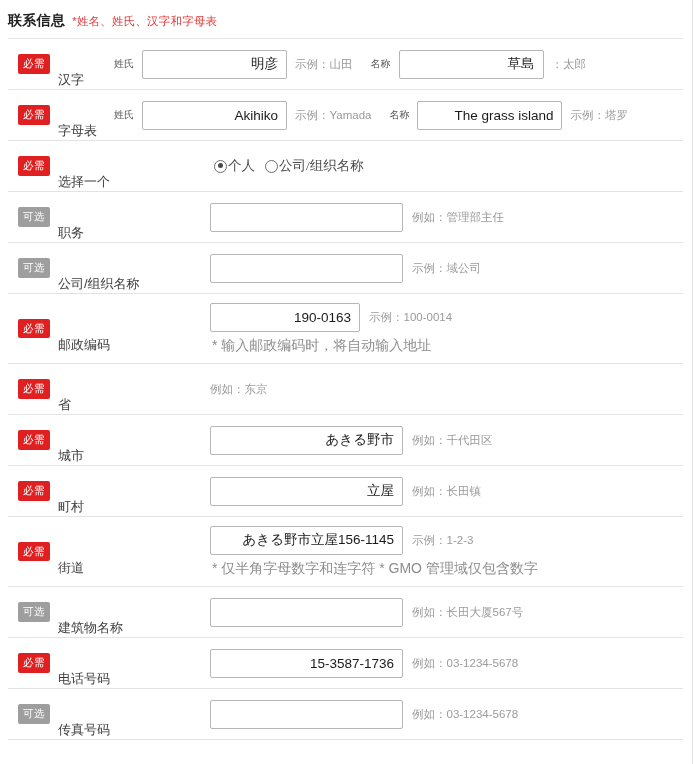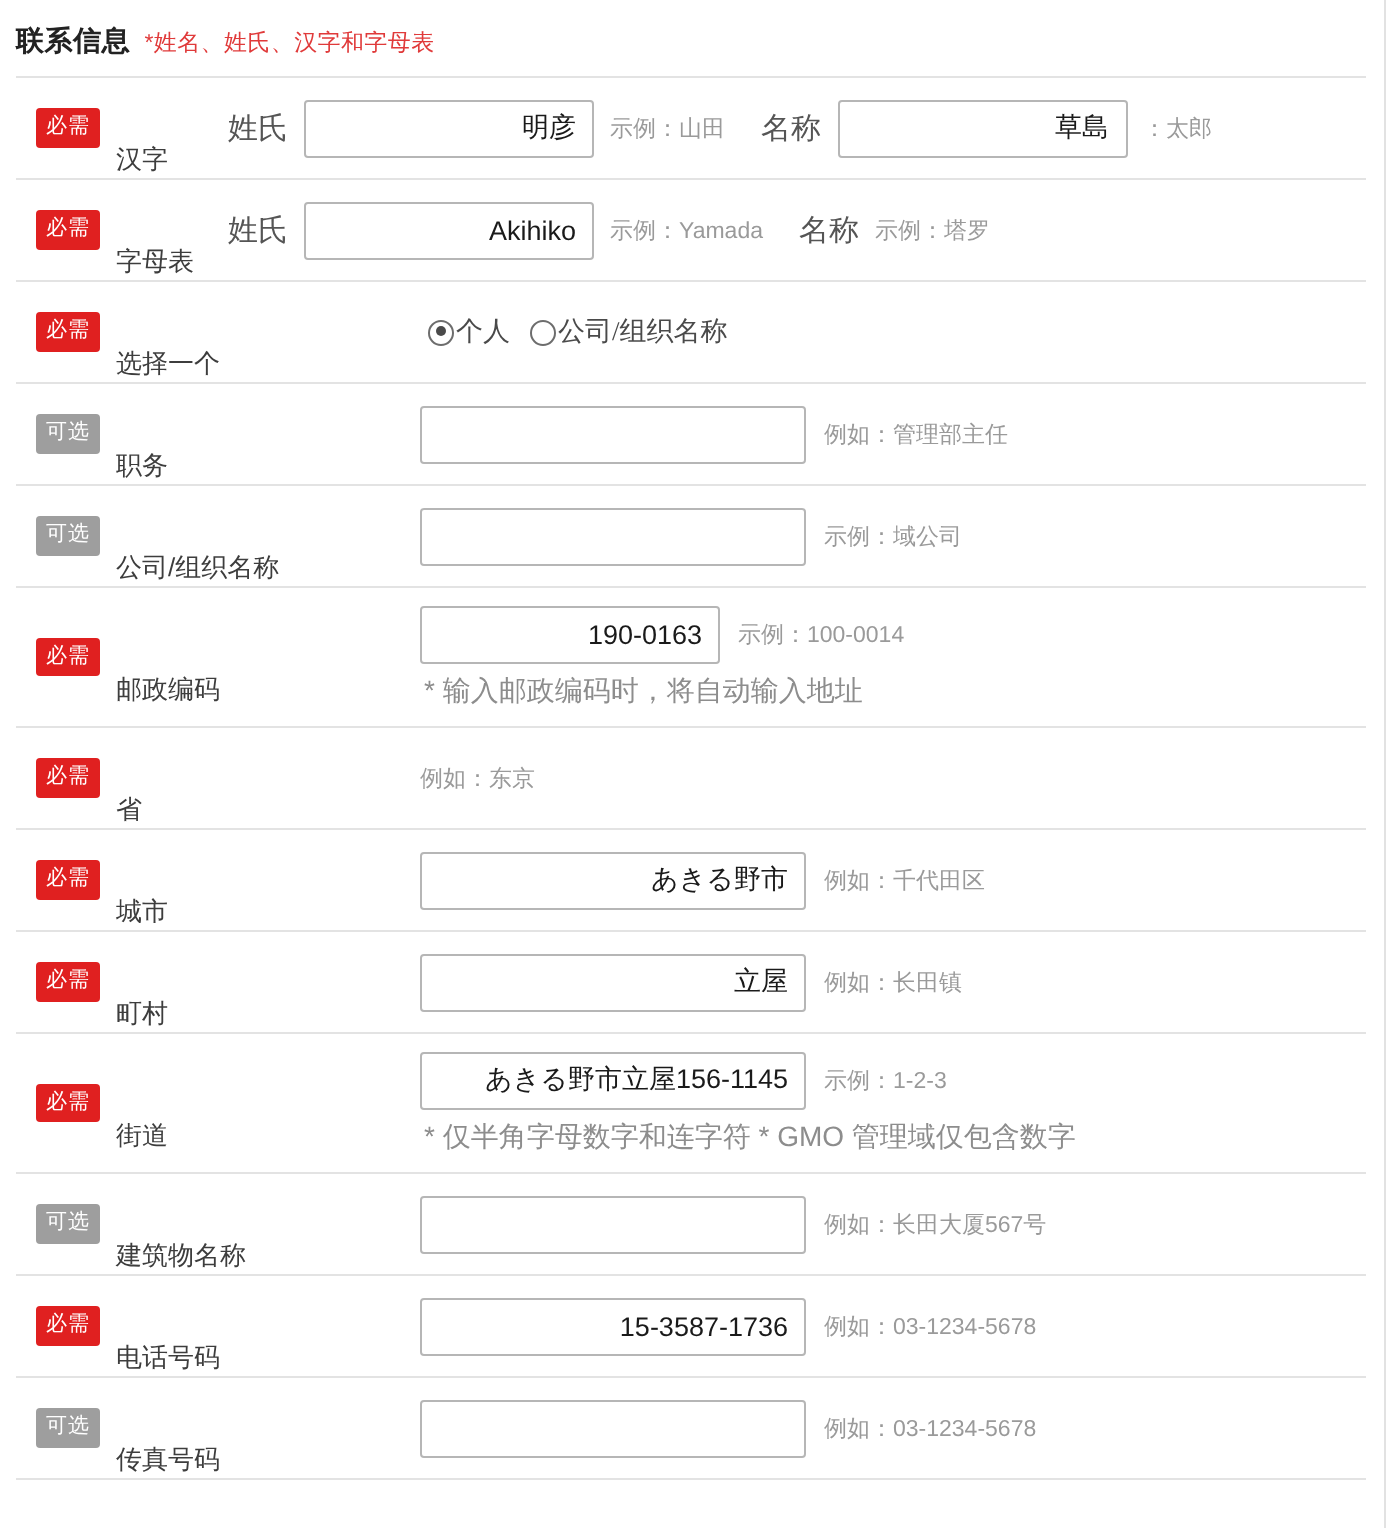--- a/index.html
+++ b/index.html
@@ -98,21 +98,21 @@
     flex-direction: column;
     justify-content: center;
     gap: 5px;
   }
   .control-line {
     display: flex;
     align-items: center;
     gap: 9px;
   }
   .sub-label {
-    font-size: 15px;
+    font-size: 10px;
     color: #555;
     white-space: nowrap;
   }
   input[type="text"] {
     height: 29px;
     border: 1px solid #b6b6b6;
     border-radius: 2px;
     padding: 4px 8px;
     font-size: 13.5px;
     font-family: "Liberation Sans", "DejaVu Sans", sans-serif;
@@ -222,20 +222,21 @@
           <span class="field-label">字母表</span>
         </div>
         <div class="name-group">
           <span class="sub-label">姓氏</span>
           <input type="text" class="w-name" value="Akihiko" style="">
           <span class="hint">示例：Yamada</span>
         </div>
         <div class="gap-mid"></div>
         <div class="name-group">
           <span class="sub-label">名称</span>
+          <input type="text" class="w-name" value="The grass island" style="">
           <span class="hint">示例：塔罗</span>
         </div>
       </div>
     </div>
 
     <div class="row">
       <div class="row-inner">
         <div class="label-cell">
           <span class="badge required">必需</span>
           <span class="field-label">选择一个</span>

